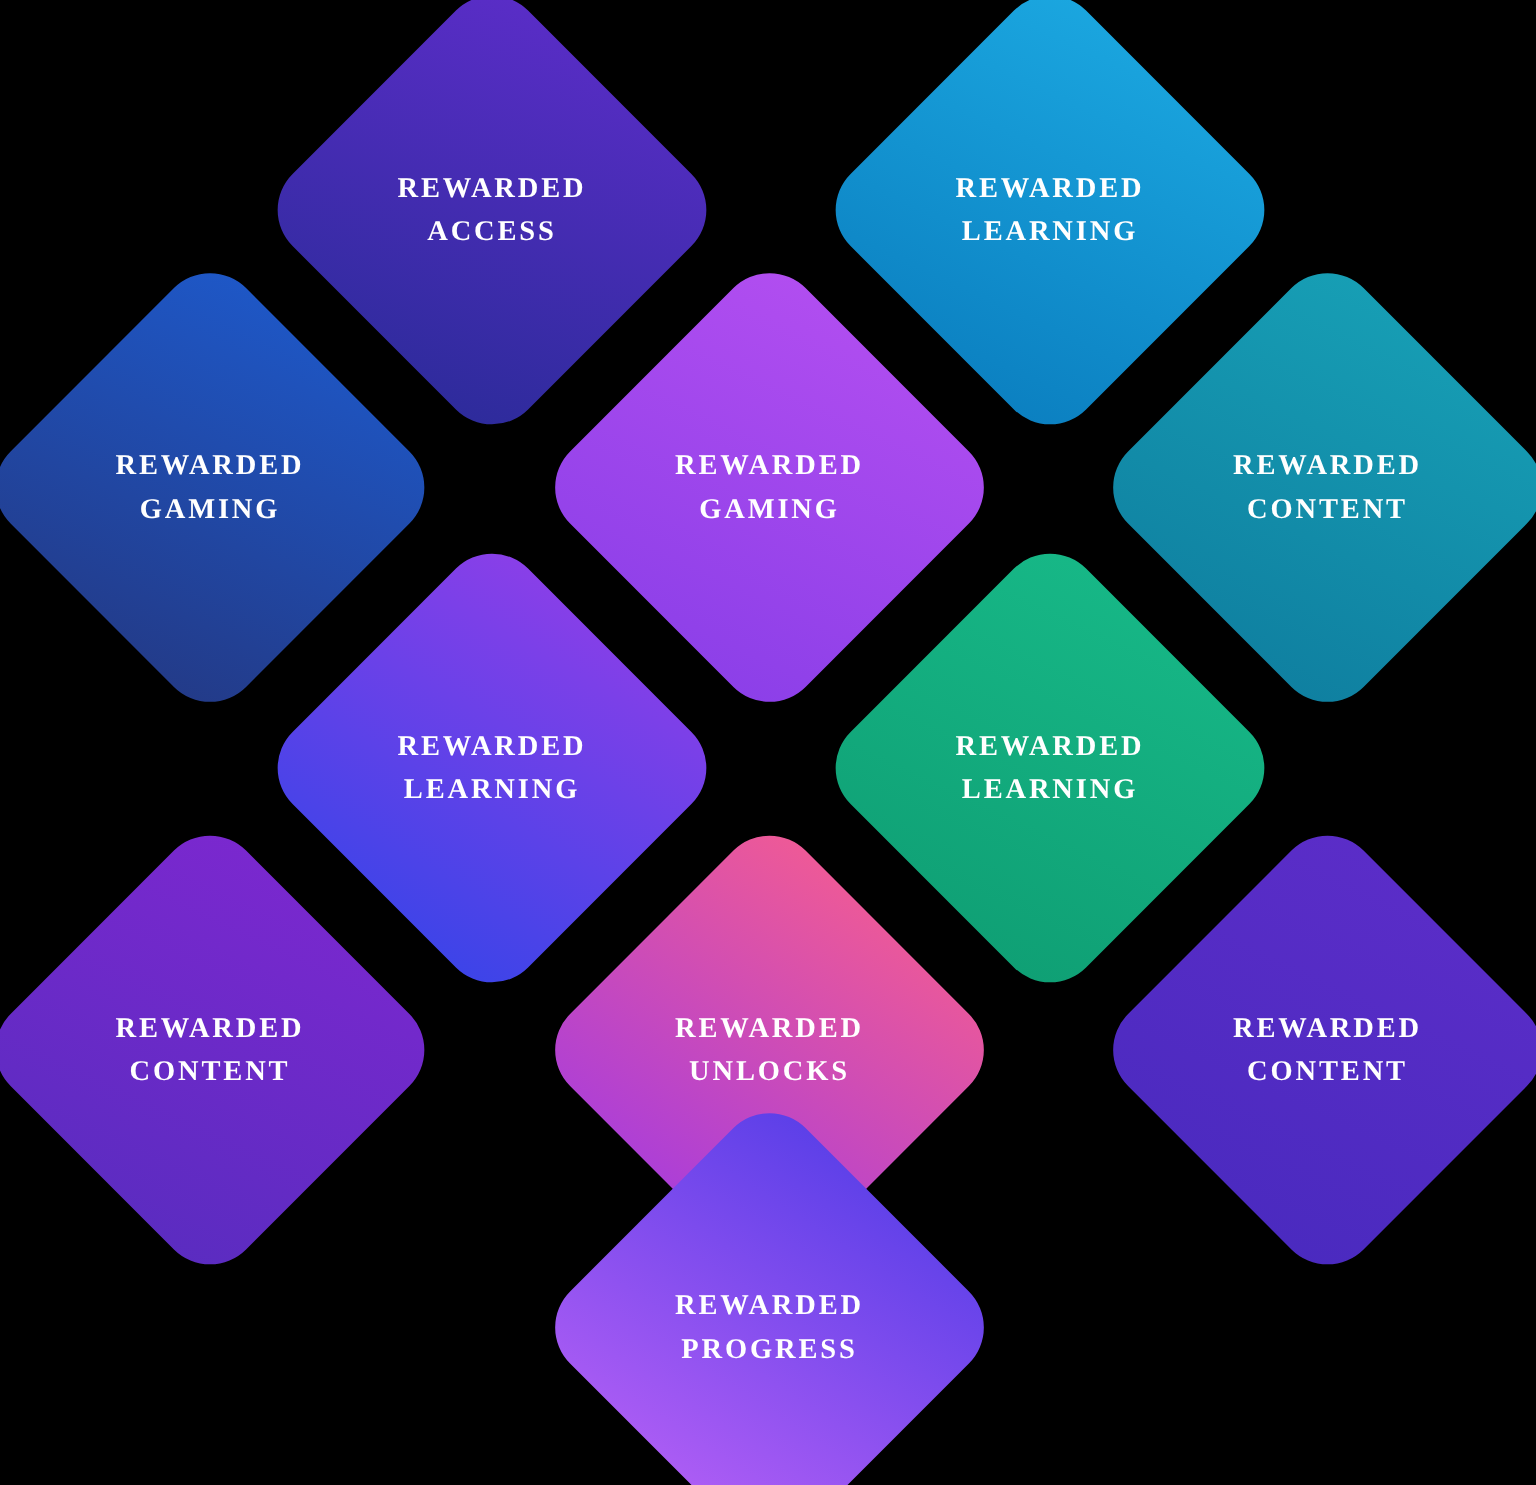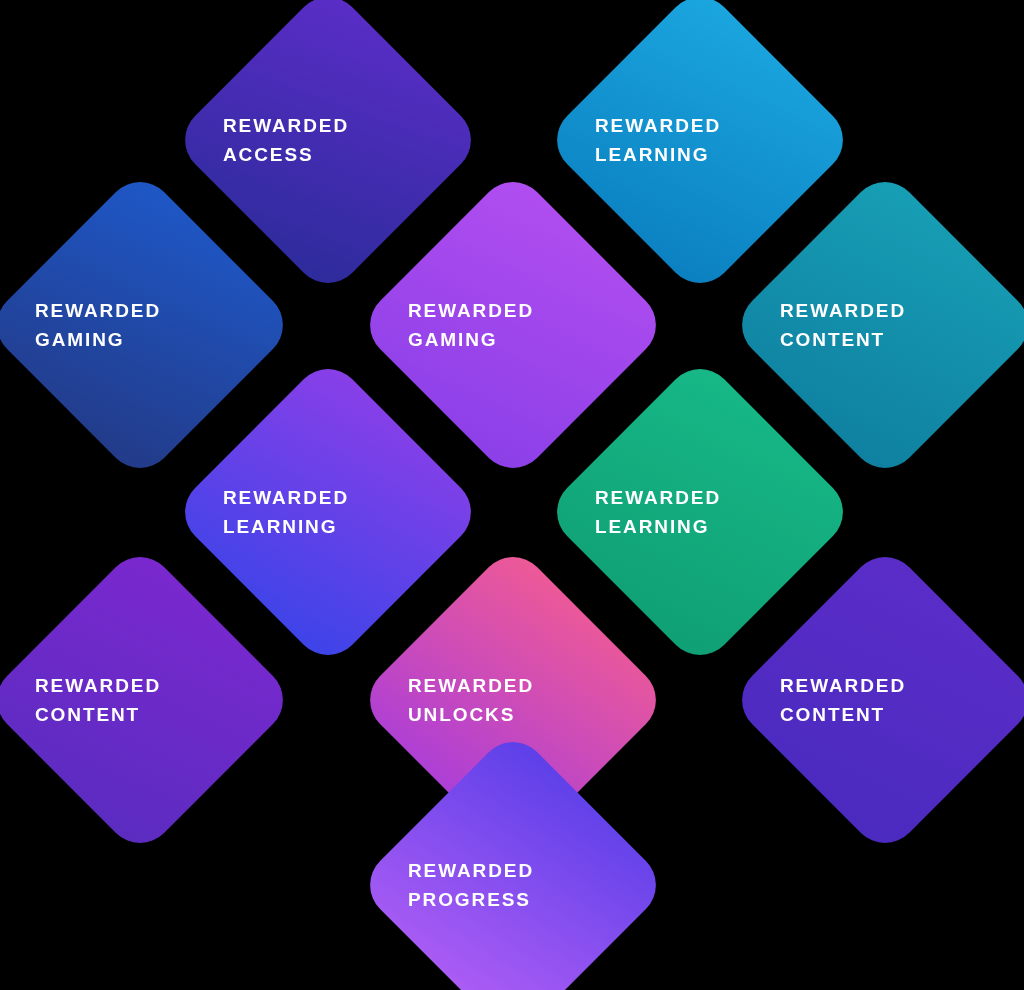--- a/index.html
+++ b/index.html
@@ -38,24 +38,26 @@
     top: 46px;
   }
   .diamond-label {
     position: relative;
     z-index: 2;
     color: #ffffff;
     font-size: 19px;
     font-weight: bold;
     letter-spacing: 1.9px;
     line-height: 29px;
+    text-align: center;
     text-transform: uppercase;
     width: 210px;
     pointer-events: none;
     white-space: pre-line;
+    font-family: Liberation Serif, serif;
   }
 </style>
 </head>
 <body>
 
 <div id="stage" style="width: 1024px; height: 990px; background: rgb(0, 0, 0);">
     <div class="diamond-wrap" style="left: 171px; top: -17px; z-index: 3;">
       <div class="diamond diamond-inner" style="background: linear-gradient(155deg, rgb(91, 45, 200) 0%, rgb(44, 43, 154) 100%);"></div>
       <div class="diamond-label" style="color: rgb(255, 255, 255);">REWARDED
 ACCESS</div>

